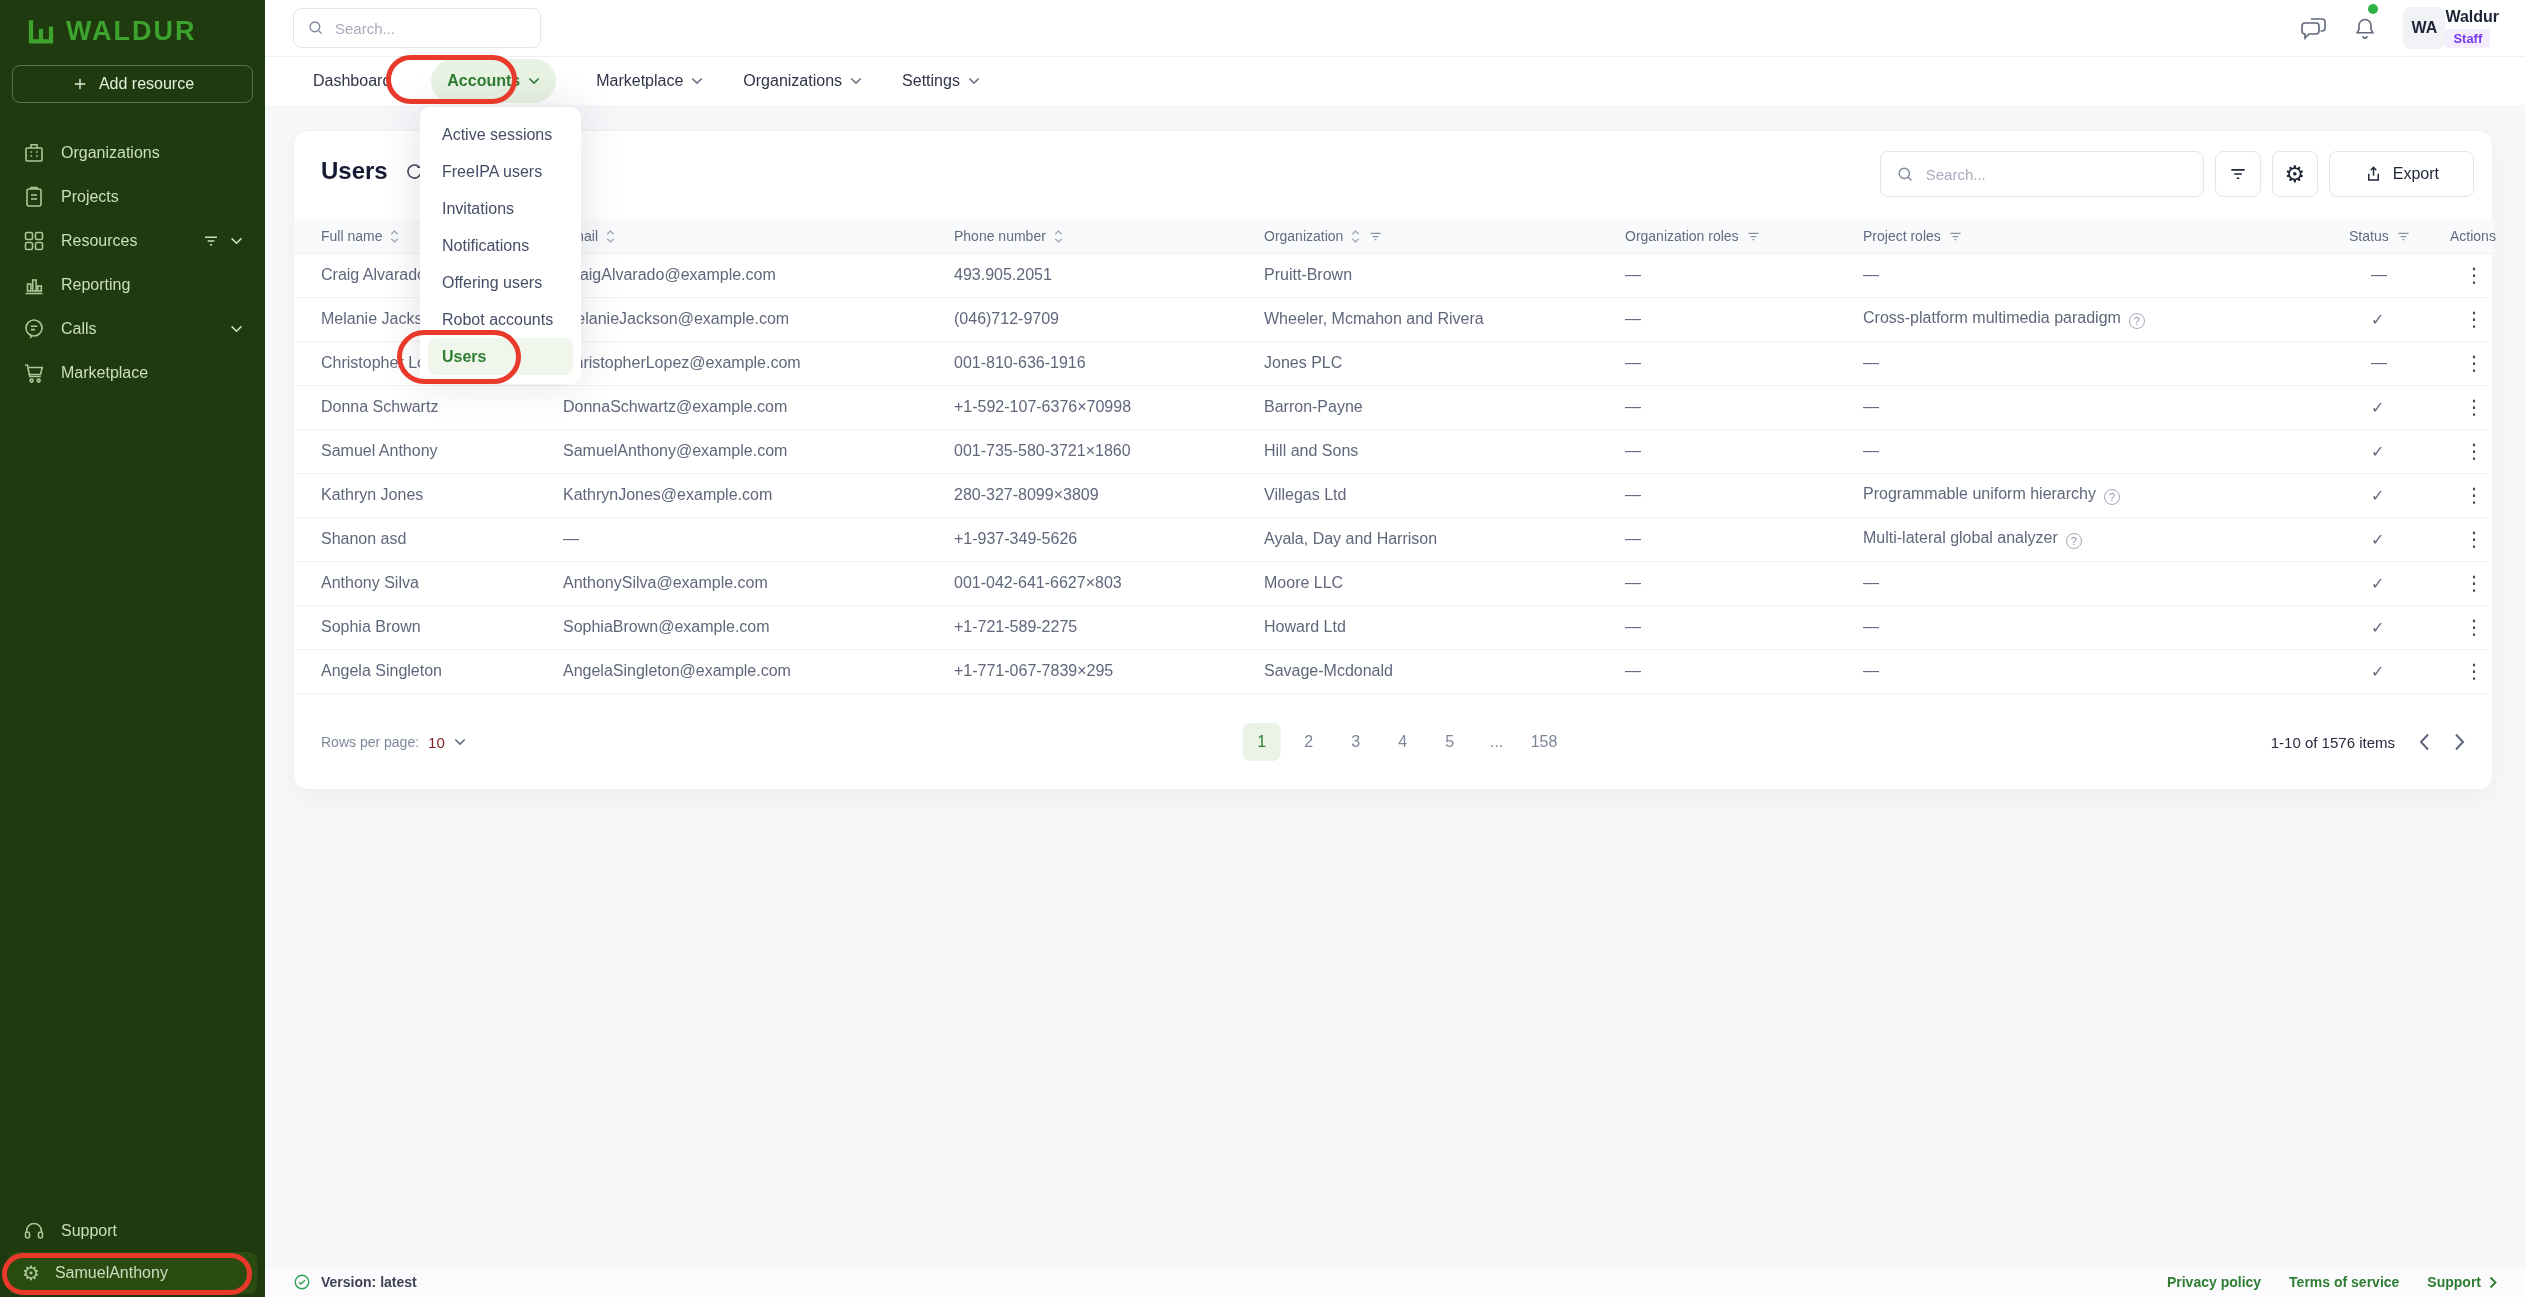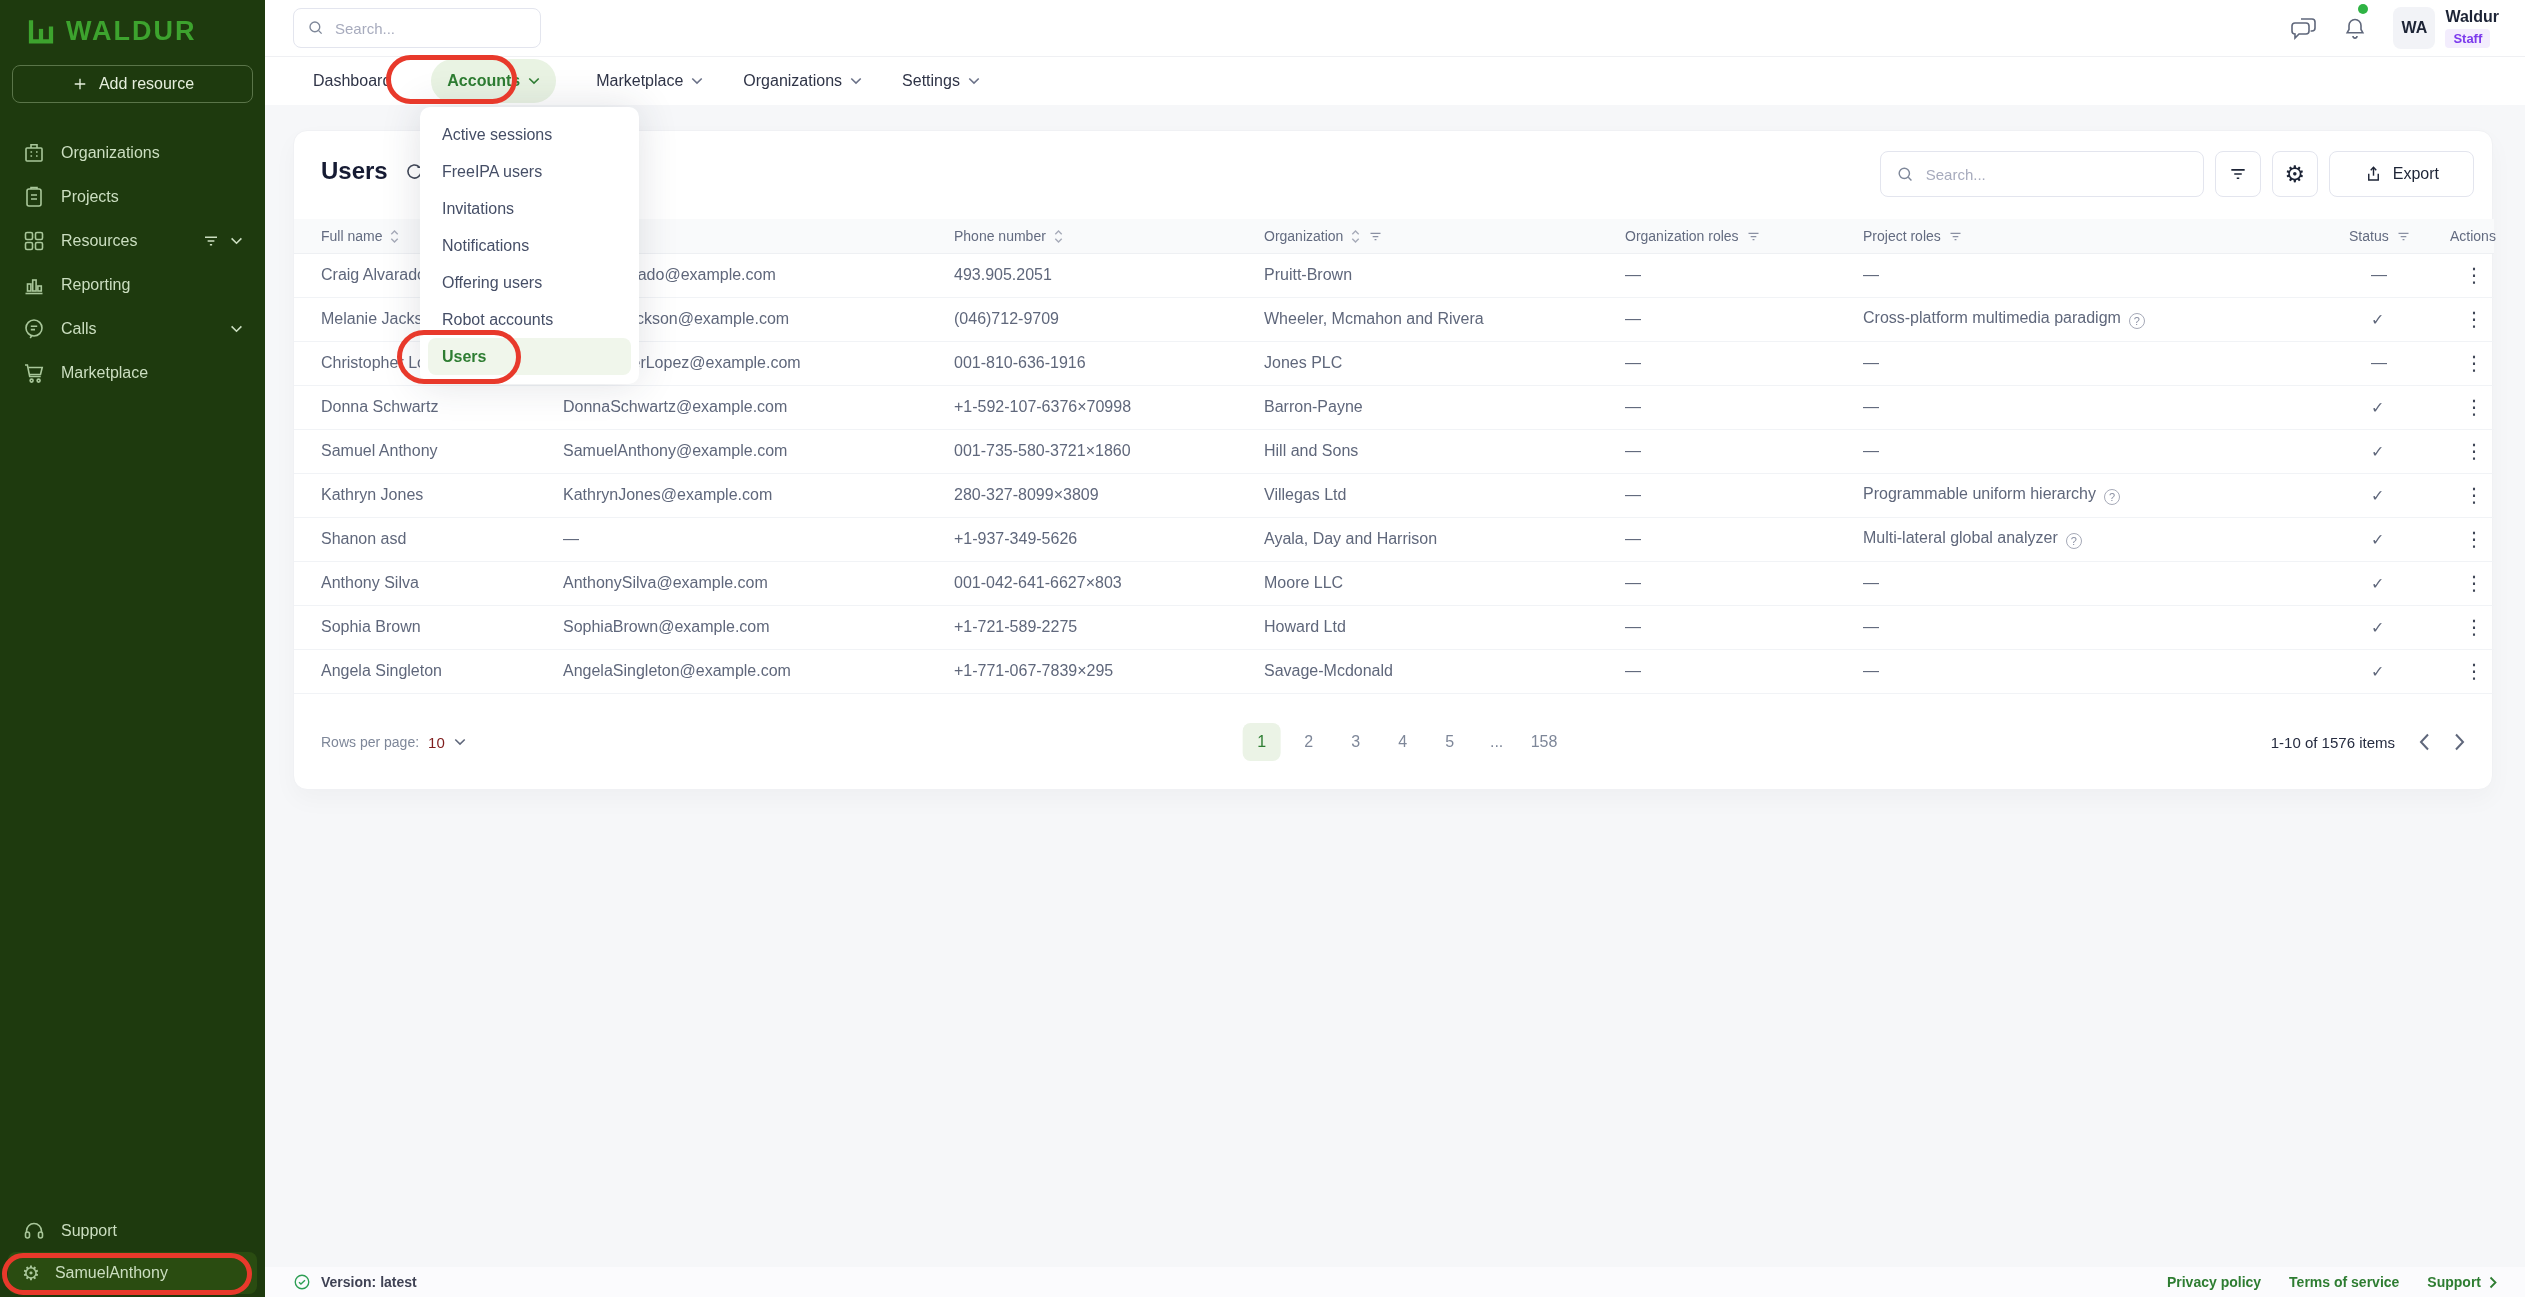--- a/index.html
+++ b/index.html
@@ -23,21 +23,21 @@
 
   
   .topbar { position:absolute; left:265px; top:0; right:0; height:57px; background:#fff; border-bottom:1px solid #eff0f3; display:flex; align-items:center; z-index:3; }
   .tb-search { margin-left:28px; width:248px; height:40px; border:1px solid #e3e5ee; border-radius:8px; display:flex; align-items:center; gap:10px; padding:0 13px; color:#8a90a3; background:#fff; }
   .tb-search input { border:none; outline:none; font-size:15px; color:#5f677b; width:100%; font-family:inherit; background:transparent; }
   .tb-search input::placeholder { color:#a7abbd; }
   .tb-right { margin-left:auto; display:flex; align-items:center; gap:26px; padding-right:26px; }
   .tb-icon { color:#5f677b; cursor:pointer; }
   .bell-wrap { position:relative; }
   .dot { position:absolute; top:-12px; right:-1px; width:10px; height:10px; border-radius:50%; background:#2fb344; }
-  .user-chip { display:flex; align-items:center; gap:10px; cursor:pointer; }
+  .user-chip { display:flex; align-items:center; gap:0; cursor:pointer; }
   .avatar { width:42px; height:42px; border-radius:8px; background:#f2f3f7; display:flex; align-items:center; justify-content:center; font-weight:700; font-size:16px; color:#1d2436; }
   .user-meta { display:flex; flex-direction:column; align-items:flex-start; gap:3px; }
   .uname { font-size:16px; font-weight:600; color:#1d2436; }
   .badge-staff { font-size:13px; font-weight:700; color:#7c3aed; background:#f3edfd; border-radius:4px; padding:2px 8px; }
 
   
   .navrow { position:absolute; left:265px; top:57px; right:0; height:48px; background:#fff; display:flex; align-items:center; padding-left:48px; gap:40px; z-index:3; }
   .nav-item { font-size:16px; color:#2f3447; font-weight:500; display:flex; align-items:center; gap:8px; cursor:pointer; }
   .nav-item .chev { color:#6a7187; }
   .nav-pill { background:#e9f3e3; color:#2e7d32; font-weight:700; border-radius:22px; padding:13px 16px; }
@@ -75,21 +75,21 @@
   .rpp { display:flex; align-items:center; gap:9px; font-size:14px; color:#7e8799; }
   .rpp-val { color:#7f1d1d; font-size:15px; }
   .pages { position:absolute; left:50%; transform:translateX(-50%); margin-left:10px; display:flex; gap:9px; align-items:center; }
   .page { min-width:38px; height:38px; border-radius:8px; display:flex; align-items:center; justify-content:center; font-size:16px; color:#7e8799; padding:0 6px; cursor:pointer; }
   .page.active { background:#ebf3e6; color:#2e7d32; }
   .range-wrap { margin-left:auto; display:flex; align-items:center; gap:24px; }
   .range-label { font-size:15px; color:#262c40; }
   .pag-btn { color:#5f677b; cursor:pointer; }
 
   
-  .dropdown { position:absolute; left:420px; top:107px; width:219px; background:#fff; border-radius:10px; box-shadow:0 0 40px rgba(40,50,70,0.14); padding:9px 0; z-index:20; }
+  .dropdown { position:absolute; left:420px; top:107px; width:161px; background:#fff; border-radius:10px; box-shadow:0 0 40px rgba(40,50,70,0.14); padding:9px 0; z-index:20; }
   .dd-item { height:37px; display:flex; align-items:center; padding:0 22px; font-size:16px; color:#454e66; font-weight:500; cursor:pointer; }
   .dd-item.active { margin:0 8px; padding:0 14px; background:#f0f6eb; border-radius:8px; color:#2e7d32; font-weight:700; }
 
   
   .footer { position:absolute; left:265px; bottom:0; right:0; height:30px; background:#fbfbfd; display:flex; align-items:center; padding:0 28px; gap:10px; z-index:2;font-weight:bold; }
   .version-label { font-size:14px; color:#3f4254; }
   .f-links { margin-left:auto; display:flex; align-items:center; gap:28px; }
   .f-link { font-size:14px; color:#2e7d32; cursor:pointer; display:flex; align-items:center; gap:8px; }
 
   

